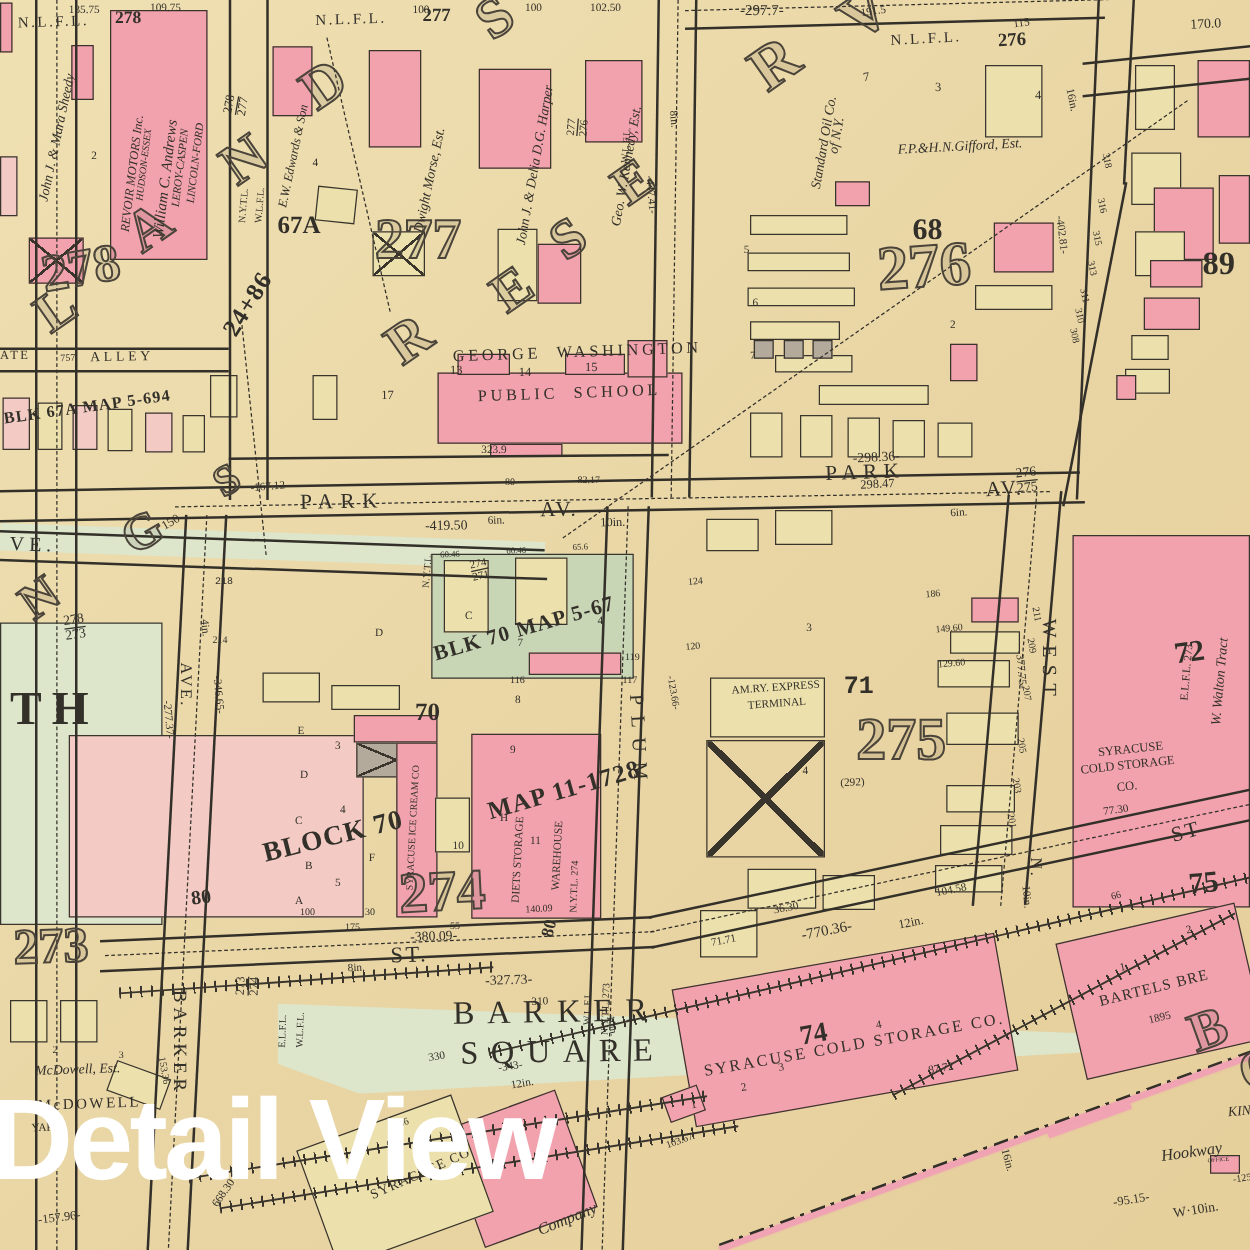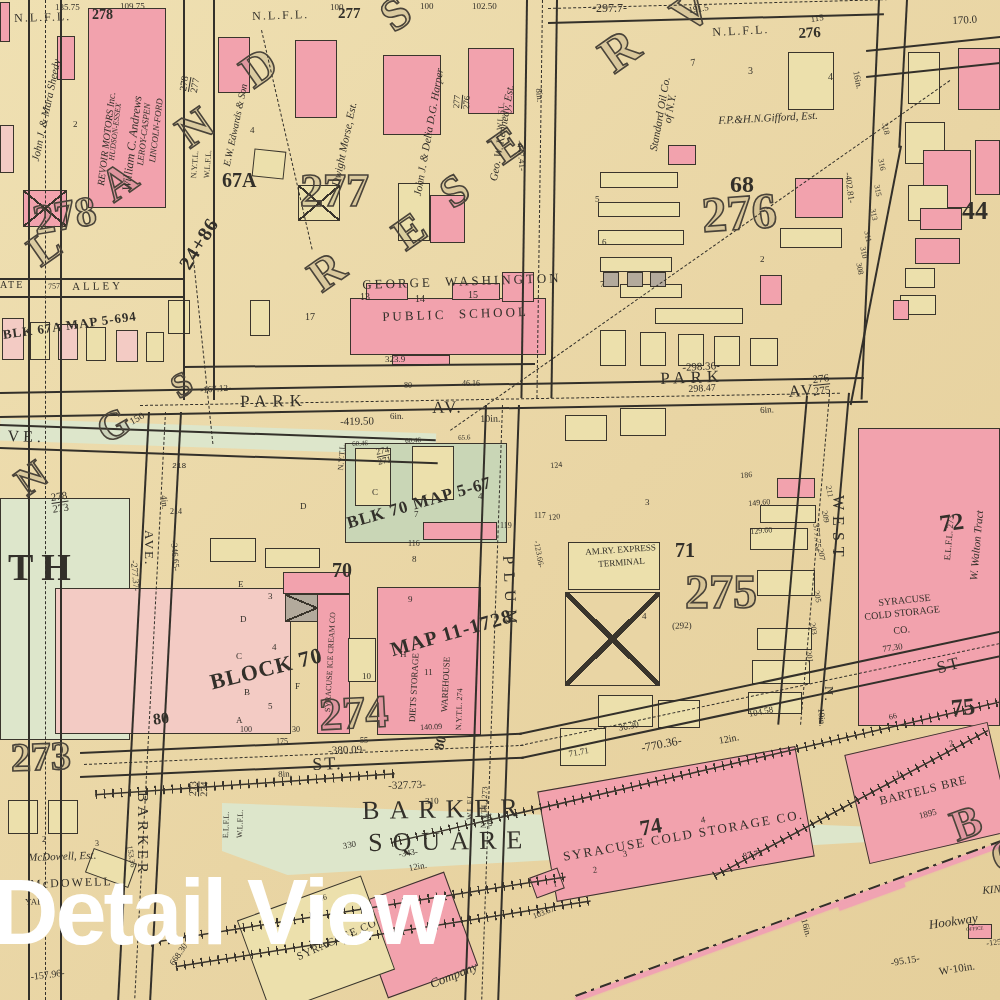--- a/index.html
+++ b/index.html
@@ -204,23 +204,23 @@
       <div class="tx street" style="left: 362px; top: 798px; font-size: 26px; transform: rotate(-1deg); letter-spacing: 10px;">BARKER</div>
       <div class="tx street" style="left: 368px; top: 830px; font-size: 26px; transform: rotate(-1deg); letter-spacing: 10px;">SQUARE</div>
       <div class="tx outline" style="left: 30px; top: 200px; font-size: 42px; transform: rotate(-10deg);">278</div>
       <div class="tx outline" style="left: 300px; top: 168px; font-size: 46px;">277</div>
       <div class="tx outline" style="left: 700px; top: 190px; font-size: 50px; transform: rotate(-4deg);">276</div>
       <div class="tx outline" style="left: 685px; top: 568px; font-size: 48px;">275</div>
       <div class="tx outline" style="left: 318px; top: 692px; font-size: 46px; transform: rotate(-3deg);">274</div>
       <div class="tx outline" style="left: 10px; top: 738px; font-size: 40px; transform: rotate(-2deg);">273</div>
       <div class="tx bignum" style="left: 222px; top: 170px; font-size: 20px;">67A</div>
       <div class="tx bignum" style="left: 730px; top: 172px; font-size: 24px;">68</div>
-      <div class="tx bignum" style="left: 962px; top: 198px; font-size: 26px;">44</div>
+      <div class="tx bignum" style="left: 962px; top: 198px; font-size: 26px;">89</div>
       <div class="tx bignum" style="left: 332px; top: 560px; font-size: 20px;">70</div>
-      <div class="tx bignum" style="left: 675px; top: 540px; font-size: 20px;">71</div>
+      <div class="tx bignum" style="left: 675px; top: 540px; font-size: 20px; font-family: Liberation Mono, monospace;">71</div>
       <div class="tx bignum" style="left: 938px; top: 512px; font-size: 24px; transform: rotate(-8deg);">72</div>
       <div class="tx bignum" style="left: 638px; top: 818px; font-size: 22px; transform: rotate(-10deg);">74</div>
       <div class="tx bignum" style="left: 950px; top: 696px; font-size: 24px; transform: rotate(-5deg);">75</div>
       <div class="tx bignum" style="left: 8px; top: 548px; font-size: 38px; letter-spacing: 8px;">TH</div>
       <div class="tx outline" style="left: 20px; top: 238px; font-size: 44px; transform: rotate(-35deg);">L</div>
       <div class="tx outline" style="left: 92px; top: 172px; font-size: 46px; transform: rotate(-35deg);">A</div>
       <div class="tx outline" style="left: 168px; top: 118px; font-size: 46px; transform: rotate(-35deg);">N</div>
       <div class="tx outline" style="left: 232px; top: 58px; font-size: 46px; transform: rotate(-35deg);">D</div>
       <div class="tx outline" style="left: 372px; top: 2px; font-size: 46px; transform: rotate(-35deg);">S</div>
       <div class="tx outline" style="left: 300px; top: 262px; font-size: 46px; transform: rotate(-35deg);">R</div>
@@ -298,21 +298,21 @@
       <div class="tx num" style="left: 524px; top: 140px; font-size: 9px; transform: rotate(85deg);">-447.41-</div>
       <div class="tx num" style="left: 543px; top: 88px; font-size: 9px; transform: rotate(85deg);">8in.</div>
       <div class="tx num" style="left: 340px; top: 416px; font-size: 11px; transform: rotate(-1deg);">-419.50</div>
       <div class="tx num" style="left: 390px; top: 412px; font-size: 9px; transform: rotate(-1deg);">6in.</div>
       <div class="tx num" style="left: 480px; top: 414px; font-size: 10px; transform: rotate(-1deg);">10in.</div>
       <div class="tx num" style="left: 682px; top: 362px; font-size: 11px; transform: rotate(-3deg);">-298.36-</div>
       <div class="tx num" style="left: 688px; top: 384px; font-size: 10px; transform: rotate(-3deg);">298.47</div>
       <div class="tx num" style="left: 760px; top: 406px; font-size: 9px; transform: rotate(-3deg);">6in.</div>
       <div class="tx num" style="left: 385px; top: 355px; font-size: 9px;">323.9</div>
       <div class="tx num" style="left: 404px; top: 382px; font-size: 8px;">80</div>
-      <div class="tx num" style="left: 462px; top: 380px; font-size: 8px;">46.16</div>
+      <div class="tx num" style="left: 462px; top: 380px; font-size: 8px;">82.17</div>
       <div class="tx num" style="left: 328px; top: 745px; font-size: 11px; transform: rotate(-2deg);">-380.09-</div>
       <div class="tx num" style="left: 388px; top: 780px; font-size: 11px; transform: rotate(-2deg);">-327.73-</div>
       <div class="tx num" style="left: 425px; top: 797px; font-size: 9px; transform: rotate(-2deg);">310</div>
       <div class="tx num" style="left: 342px; top: 842px; font-size: 9px; transform: rotate(-10deg);">330</div>
       <div class="tx num" style="left: 398px; top: 850px; font-size: 9px; transform: rotate(-8deg);">-343-</div>
       <div class="tx num" style="left: 278px; top: 770px; font-size: 9px; transform: rotate(-2deg);">8in.</div>
       <div class="tx num" style="left: 178px; top: 540px; font-size: 9px; transform: rotate(85deg);">-346.65-</div>
       <div class="tx num" style="left: 168px; top: 495px; font-size: 9px; transform: rotate(85deg);">4in.</div>
       <div class="tx num" style="left: 138px; top: 560px; font-size: 9px; transform: rotate(85deg);">-277.37-</div>
       <div class="tx num" style="left: 820px; top: 520px; font-size: 9px; transform: rotate(85deg);">-377.75-</div>
@@ -339,21 +339,21 @@
       <div class="tx num" style="left: 862px; top: 262px; font-size: 8px; transform: rotate(78deg);">308</div>
       <div class="tx num" style="left: 832px; top: 485px; font-size: 8px; transform: rotate(80deg);">211</div>
       <div class="tx num" style="left: 828px; top: 510px; font-size: 8px; transform: rotate(80deg);">209</div>
       <div class="tx num" style="left: 824px; top: 548px; font-size: 8px; transform: rotate(80deg);">207</div>
       <div class="tx num" style="left: 820px; top: 590px; font-size: 8px; transform: rotate(80deg);">205</div>
       <div class="tx num" style="left: 816px; top: 622px; font-size: 8px; transform: rotate(80deg);">203</div>
       <div class="tx num" style="left: 812px; top: 650px; font-size: 8px; transform: rotate(80deg);">201</div>
       <div class="tx num" style="left: 172px; top: 462px; font-size: 8px; font-family: Liberation Mono, monospace;">218</div>
       <div class="tx num" style="left: 170px; top: 508px; font-size: 8px;">214</div>
       <div class="tx num" style="left: 500px; top: 522px; font-size: 8px;">119</div>
-      <div class="tx num" style="left: 498px; top: 512px; font-size: 8px; margin-left: 36px;">117</div>
+      <div class="tx num" style="left: 498px; top: 540px; font-size: 8px;">117</div>
       <div class="tx num" style="left: 408px; top: 540px; font-size: 8px;">116</div>
       <div class="tx num" style="left: 740px; top: 472px; font-size: 8px; transform: rotate(-5deg);">186</div>
       <div class="tx num" style="left: 748px; top: 500px; font-size: 8px; transform: rotate(-5deg);">149.60</div>
       <div class="tx num" style="left: 750px; top: 528px; font-size: 8px; transform: rotate(-5deg);">129.60</div>
       <div class="tx num" style="left: 672px; top: 622px; font-size: 9px; transform: rotate(-3deg);">(292)</div>
       <div class="tx num" style="left: 420px; top: 724px; font-size: 8px; transform: rotate(-3deg);">140.09</div>
       <div class="tx num" style="left: 240px; top: 726px; font-size: 8px;">100</div>
       <div class="tx num" style="left: 292px; top: 726px; font-size: 8px;">30</div>
       <div class="tx num" style="left: 276px; top: 738px; font-size: 8px;">175</div>
       <div class="tx num" style="left: 360px; top: 737px; font-size: 8px;">55</div>

